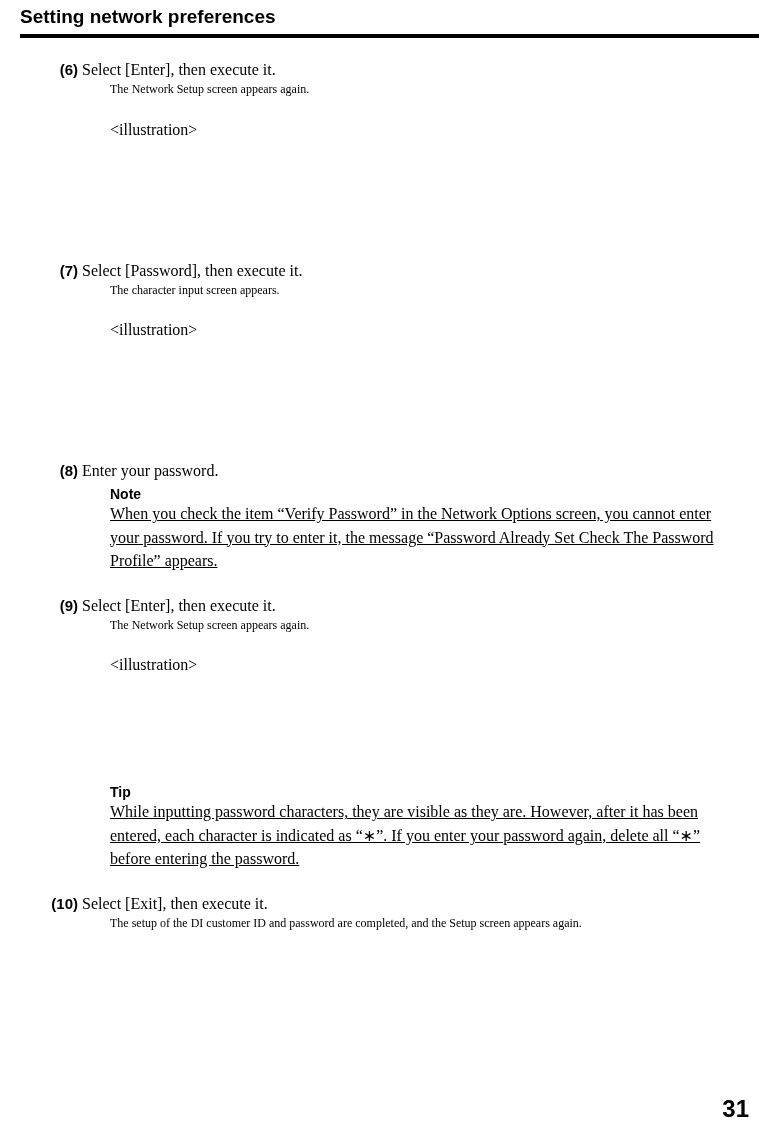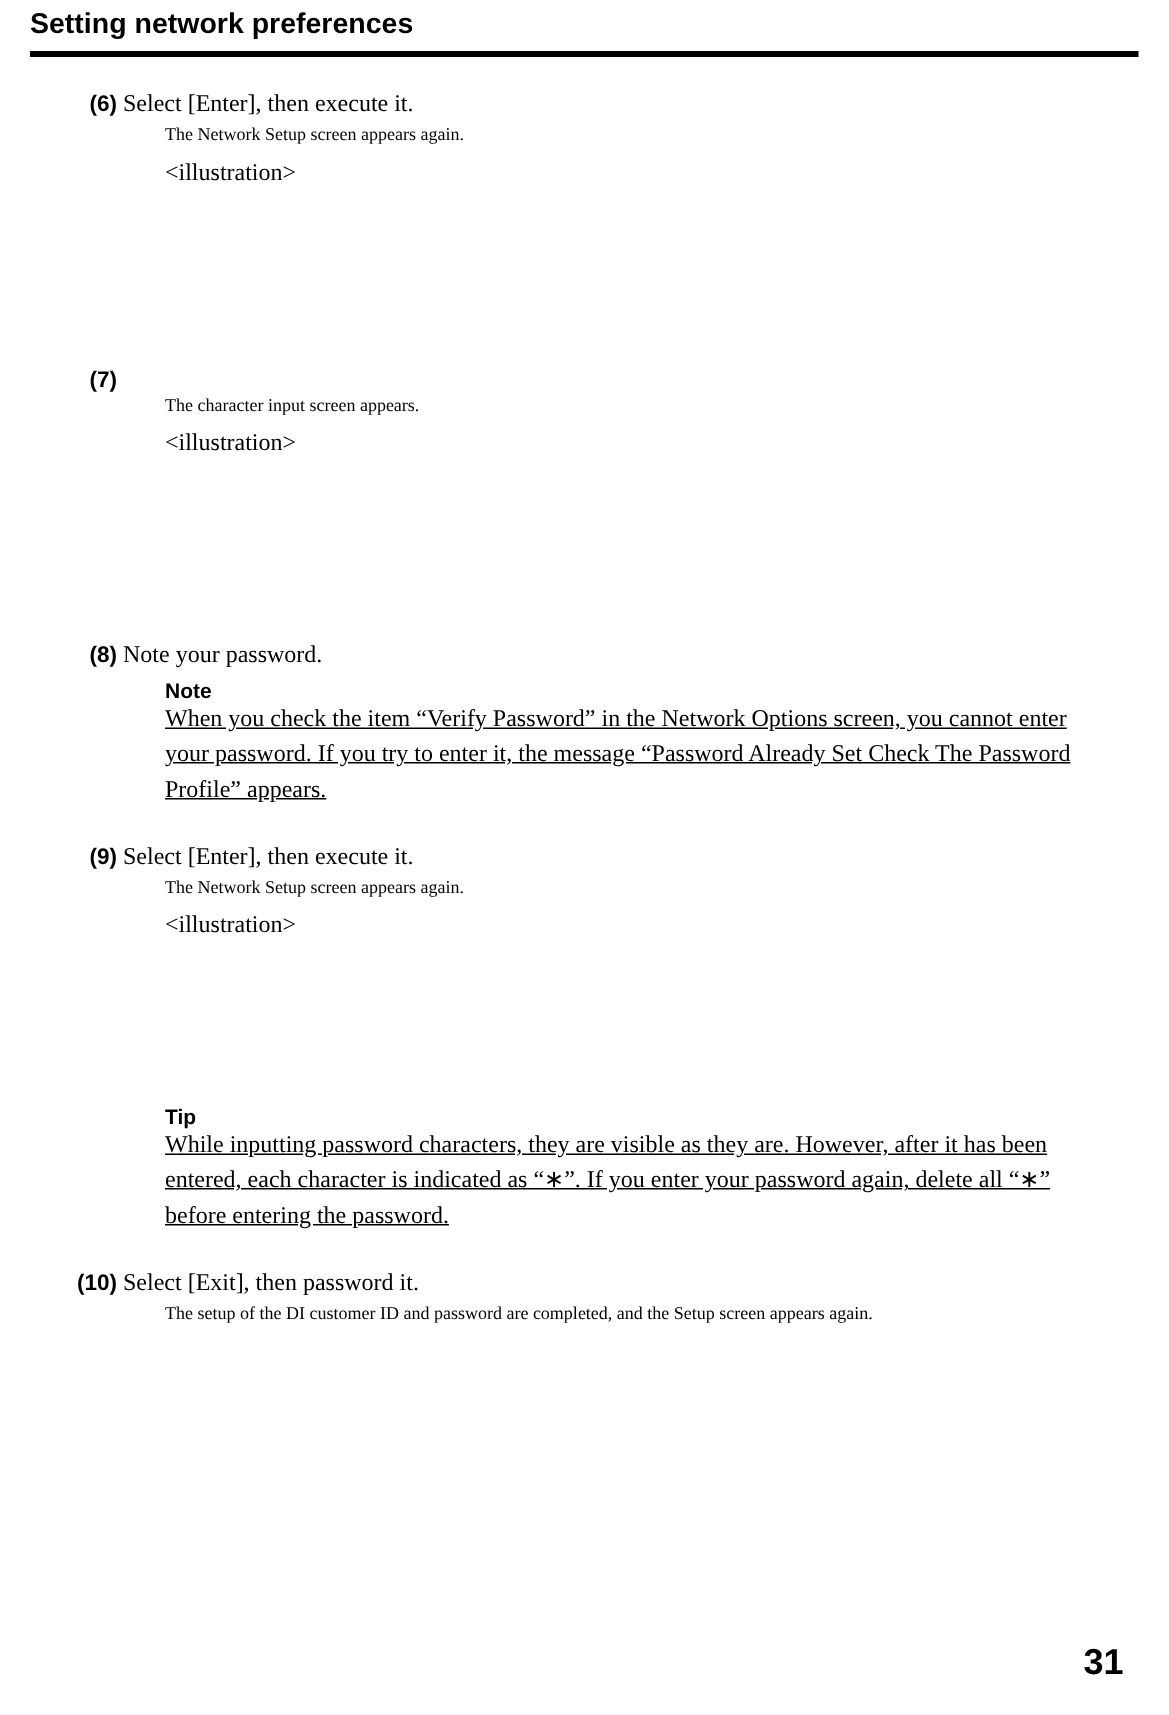--- a/index.html
+++ b/index.html
@@ -55,21 +55,21 @@
       padding-left: 4px;
     }
     .step-body {
       font-size: 12px;
       line-height: 1.45;
       padding-left: 32px;
     }
     .illustration {
       font-size: 16px;
       padding-left: 32px;
-      margin-top: 8px;
+      margin-top: 22px;
       margin-bottom: 120px;
     }
     .note-label, .tip-label {
       font-family: Verdana, Arial, sans-serif;
       font-weight: bold;
       font-size: 14px;
       padding-left: 32px;
       margin-top: 4px;
     }
     .note-body, .tip-body {
@@ -105,48 +105,49 @@
       <span class="step-num">(6)</span>
       <span class="step-text">Select [Enter], then execute it.</span>
     </div>
     <div class="step-body">The Network Setup screen appears again.</div>
     <div class="illustration">&lt;illustration&gt;</div>
   </div>
 
   <div class="step">
     <div class="step-line">
       <span class="step-num">(7)</span>
+      <span class="step-text">Select [Password], then execute it.</span>
     </div>
     <div class="step-body">The character input screen appears.</div>
     <div class="illustration">&lt;illustration&gt;</div>
   </div>
 
   <div class="step">
     <div class="step-line">
       <span class="step-num">(8)</span>
-      <span class="step-text">Note your password.</span>
+      <span class="step-text">Enter your password.</span>
     </div>
     <div class="note-label">Note</div>
     <div class="note-body">When you check the item “Verify Password” in the Network Options screen, you cannot enter your password. If you try to enter it, the message “Password Already Set Check The Password Profile” appears.</div>
   </div>
 
   <div class="step step-9">
     <div class="step-line">
       <span class="step-num">(9)</span>
       <span class="step-text">Select [Enter], then execute it.</span>
     </div>
     <div class="step-body">The Network Setup screen appears again.</div>
     <div class="illustration">&lt;illustration&gt;</div>
     <div class="tip-label">Tip</div>
     <div class="tip-body">While inputting password characters, they are visible as they are. However, after it has been entered, each character is indicated as “∗”. If you enter your password again, delete all “∗” before entering the password.</div>
   </div>
 
   <div class="step">
     <div class="step-line">
       <span class="step-num">(10)</span>
-      <span class="step-text">Select [Exit], then password it.</span>
+      <span class="step-text">Select [Exit], then execute it.</span>
     </div>
     <div class="step-body">The setup of the DI customer ID and password are completed, and the Setup screen appears again.</div>
   </div>
 
 </div>
 
 <div class="page-number">31</div>
 
 </body></html>

